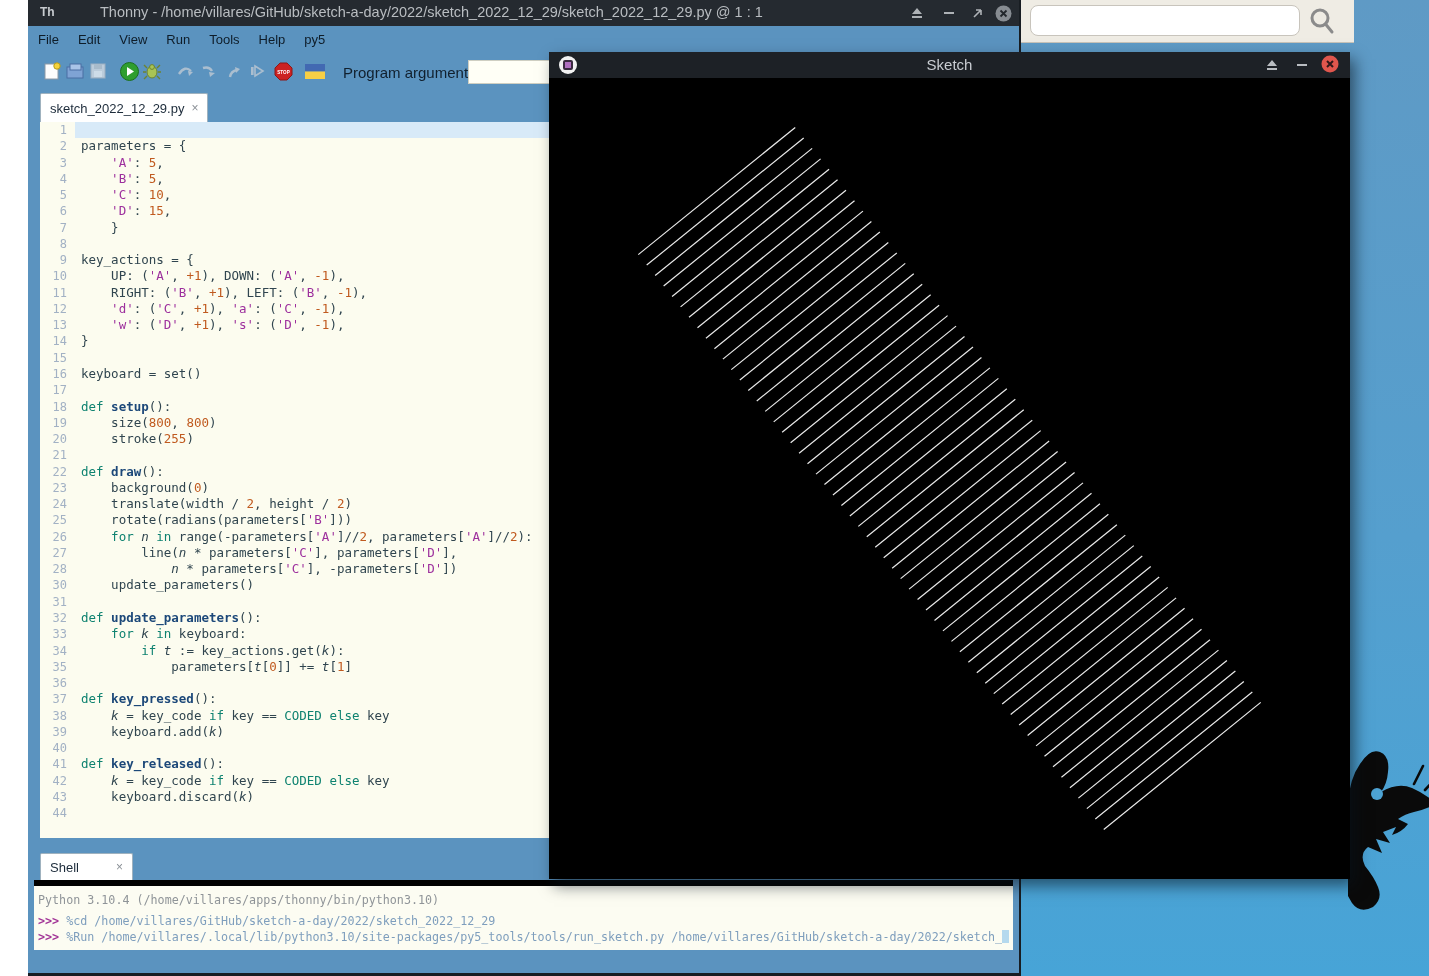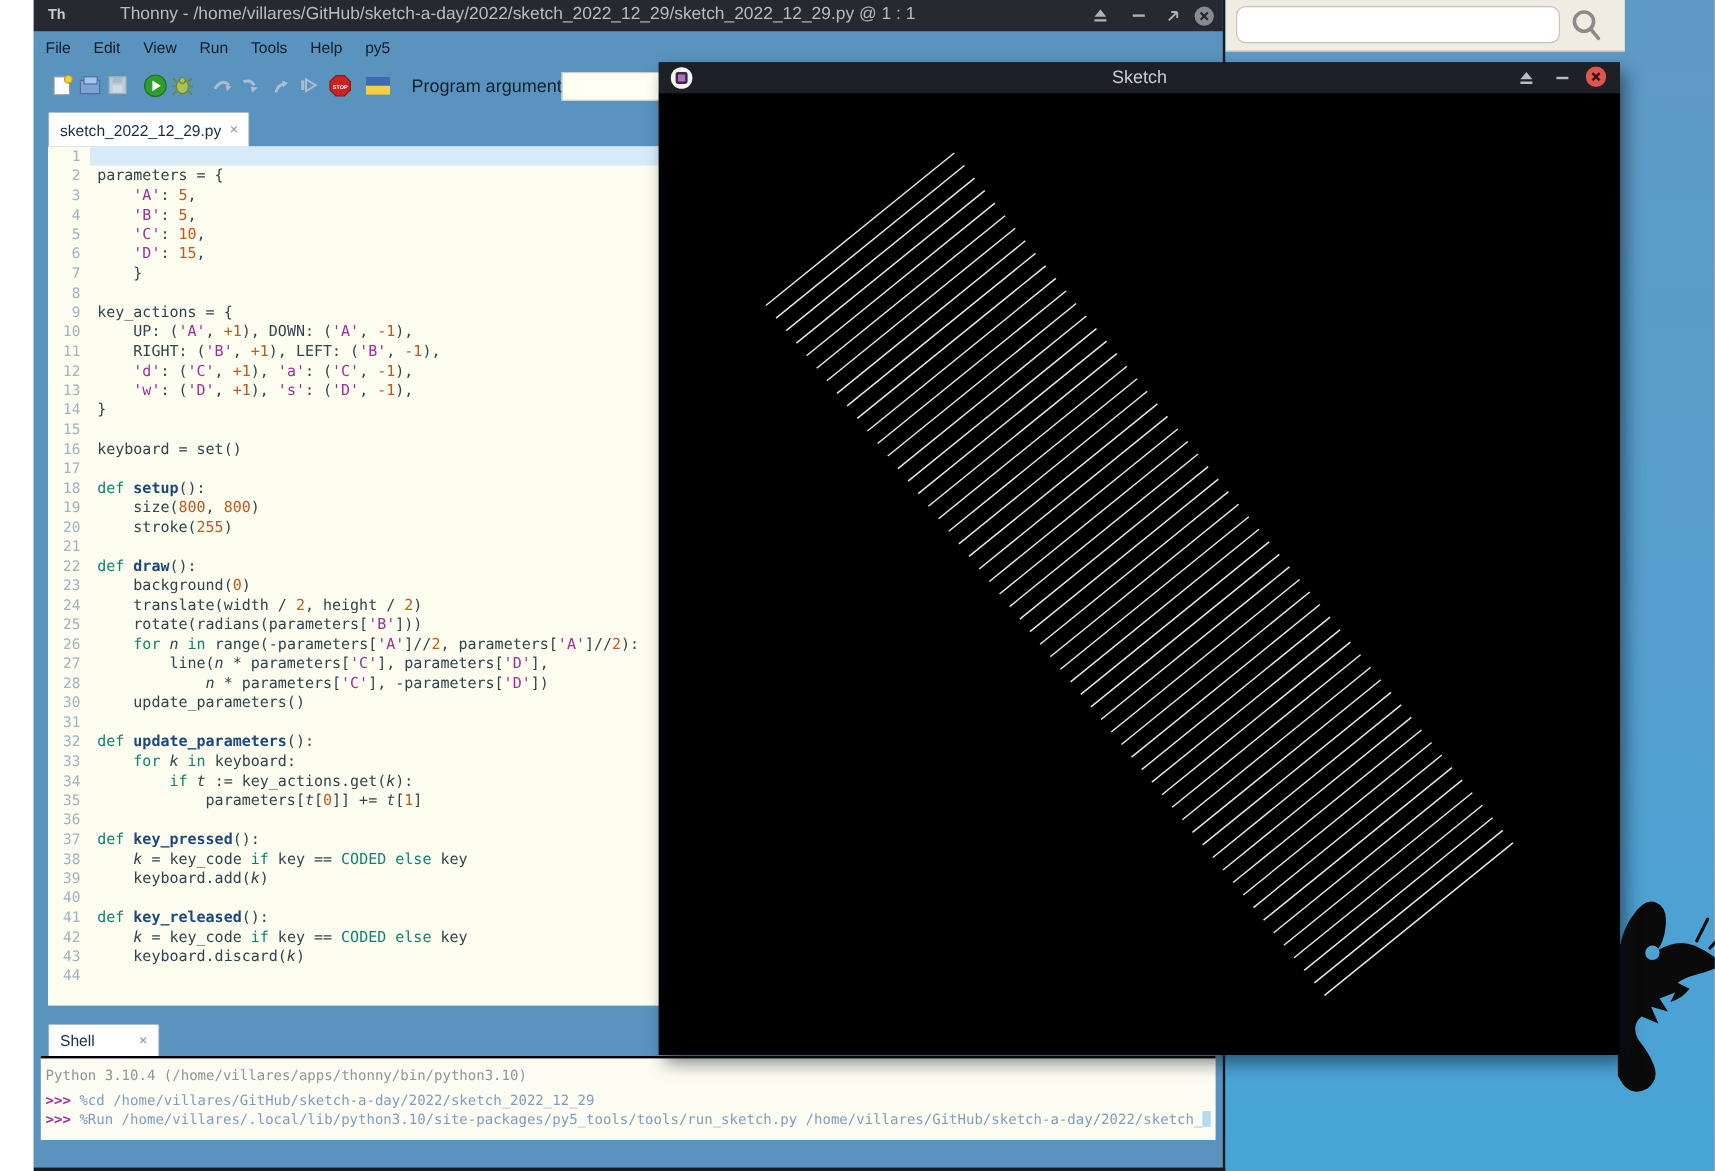--- a/index.html
+++ b/index.html
@@ -50,21 +50,21 @@
   .sy-k { color:#0e8270; }
   .sy-d { color:#1c4879; font-weight:bold; }
   .sy-s { color:#9d2f9d; }
   .sy-m { color:#c05a1f; }
   .sy-c { color:#8d9399; }
   .sy-v { color:#30454f; font-style:italic; }
 
   .t-shellstrip { position:absolute; left:0; top:852px; width:100%; height:28px; }
   .t-shellstrip .tab { height:27px;gap:37px; }
   .t-shell { position:absolute; left:6px; top:880px; width:979px; height:70px; background:#fcfcf2;
-             border-top:2px solid #000000; font-family:"DejaVu Sans Mono", monospace; font-size:11.7px;
+             border-top:6px solid #000000; font-family:"DejaVu Sans Mono", monospace; font-size:11.7px;
              padding:6px 0 0 4px; }
   .srow { height:16.5px; line-height:16.5px; white-space:pre; }
   .srow.first { margin-bottom:4px; }
   .sh-info { color:#8f9498; }
   .sh-prompt { color:#a23597; font-weight:bold; }
   .sh-cmd { color:#7e9ebd; }
   .sh-cursor { display:inline-block; width:7px; height:13px; background:#b5d9ee; vertical-align:-2px; }
 
   .t-statusbar { position:absolute; left:0; top:977px; width:991px; height:23px; background:#6396c1;
                  display:flex; align-items:center; justify-content:flex-end; padding-right:8px; gap:6px; }

